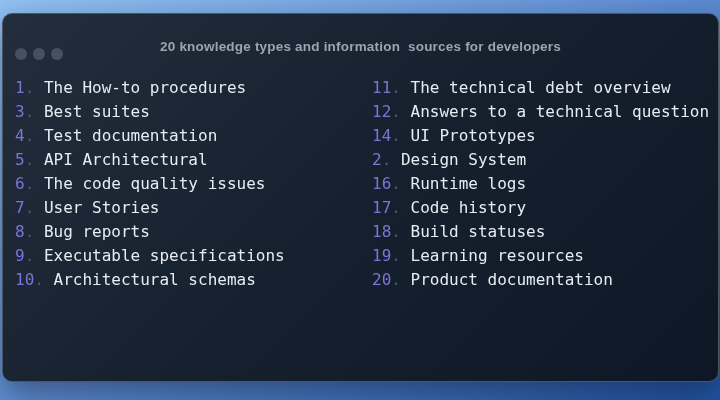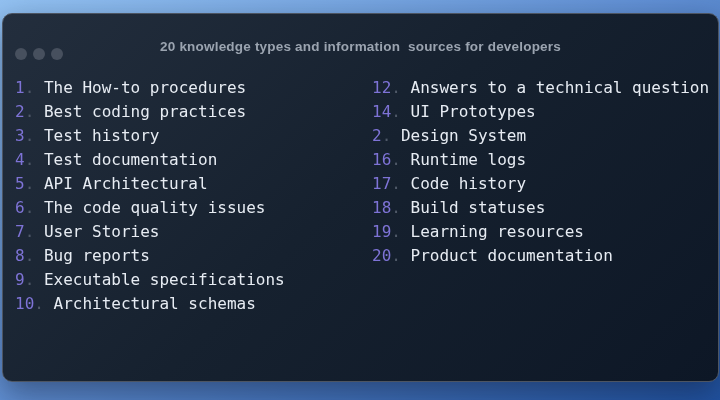--- a/index.html
+++ b/index.html
@@ -71,31 +71,31 @@
       <span class="dot"></span>
       <span class="dot"></span>
       <span class="dot"></span>
     </div>
     <div class="window-title">20 knowledge types and information  sources for developers</div>
   </div>
 
   <div class="content">
     <ul class="col col-left">
       <li class="item"><span class="num">1</span><span class="sep">.</span><span class="label">The How-to procedures</span></li>
-      <li class="item"><span class="num">2</span><span class="sep">.</span><span class="label">Best coding practices</span></li>
-      <li class="item"><span class="num">3</span><span class="sep">.</span><span class="label">Test history</span></li>
+      <li class="item"><span class="num">3</span><span class="sep">.</span><span class="label">Best suites</span></li>
       <li class="item"><span class="num">4</span><span class="sep">.</span><span class="label">Test documentation</span></li>
       <li class="item"><span class="num">5</span><span class="sep">.</span><span class="label">API Architectural</span></li>
       <li class="item"><span class="num">6</span><span class="sep">.</span><span class="label">The code quality issues</span></li>
       <li class="item"><span class="num">7</span><span class="sep">.</span><span class="label">User Stories</span></li>
       <li class="item"><span class="num">8</span><span class="sep">.</span><span class="label">Bug reports</span></li>
       <li class="item"><span class="num">9</span><span class="sep">.</span><span class="label">Executable specifications</span></li>
       <li class="item"><span class="num">10</span><span class="sep">.</span><span class="label">Architectural schemas</span></li>
     </ul>
     <ul class="col col-right">
+      <li class="item"><span class="num">11</span><span class="sep">.</span><span class="label">The technical debt overview</span></li>
       <li class="item"><span class="num">12</span><span class="sep">.</span><span class="label">Answers to a technical question</span></li>
       <li class="item"><span class="num">14</span><span class="sep">.</span><span class="label">UI Prototypes</span></li>
       <li class="item"><span class="num">2</span><span class="sep">.</span><span class="label">Design System</span></li>
       <li class="item"><span class="num">16</span><span class="sep">.</span><span class="label">Runtime logs</span></li>
       <li class="item"><span class="num">17</span><span class="sep">.</span><span class="label">Code history</span></li>
       <li class="item"><span class="num">18</span><span class="sep">.</span><span class="label">Build statuses</span></li>
       <li class="item"><span class="num">19</span><span class="sep">.</span><span class="label">Learning resources</span></li>
       <li class="item"><span class="num">20</span><span class="sep">.</span><span class="label">Product documentation</span></li>
     </ul>
   </div>

